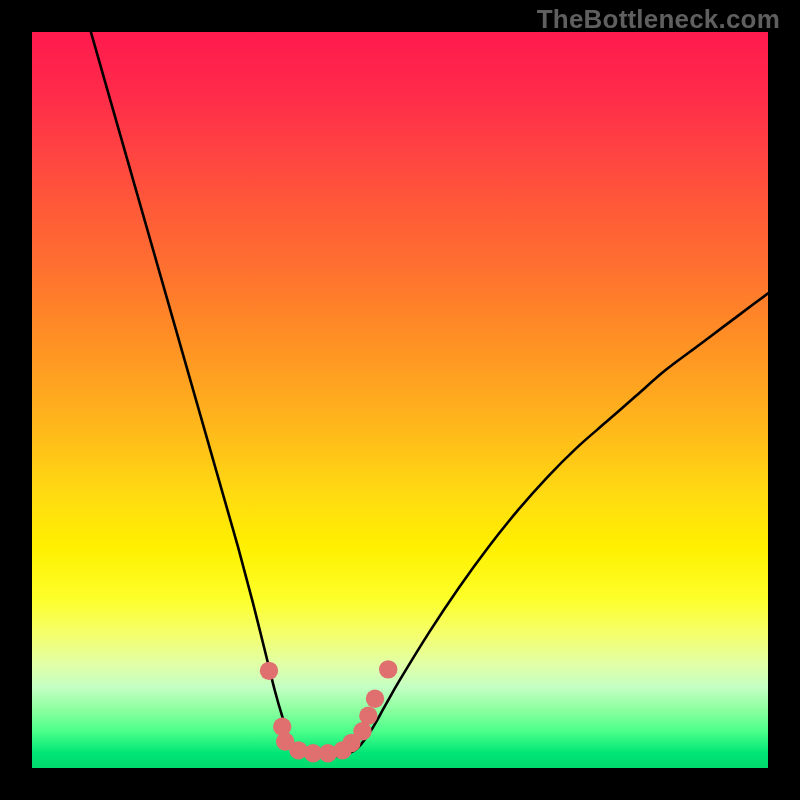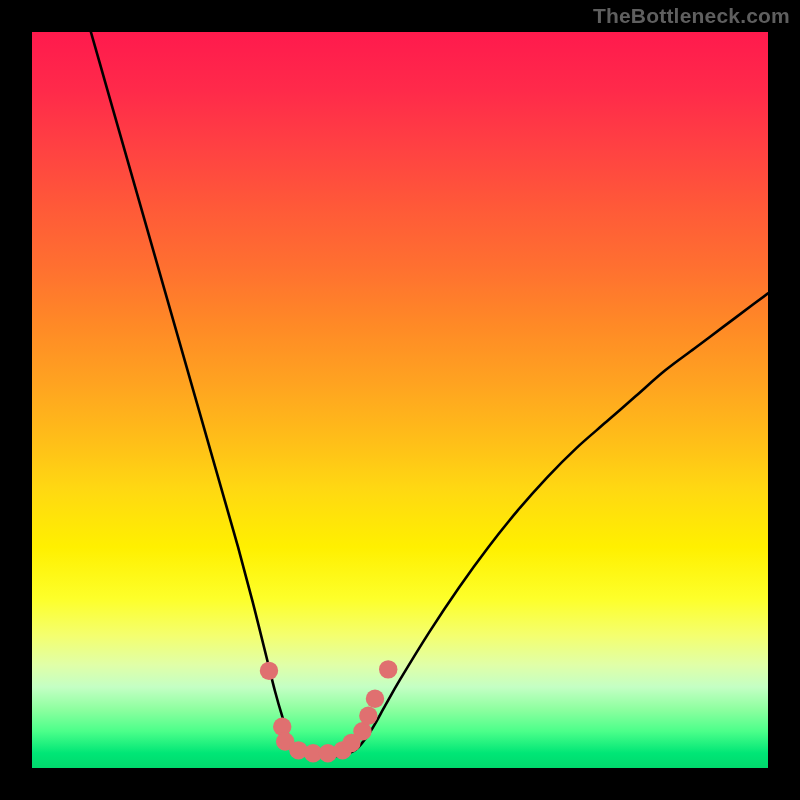--- a/index.html
+++ b/index.html
@@ -45,23 +45,23 @@
   }
   .plot svg {
     position: absolute;
     inset: 0;
     width: 100%;
     height: 100%;
   }
   .attribution {
     position: absolute;
     top: 4px;
-    right: 10px;
+    right: 20px;
     color: #5f5f5f;
-    font-size: 21px;
+    font-size: 26px;
     font-weight: 600;
     letter-spacing: 0.2px;
   }
 </style>
 </head>
 <body>
 
 <div class="frame">
   <div class="plot">
     <svg viewBox="0 0 736 736" preserveAspectRatio="none">

